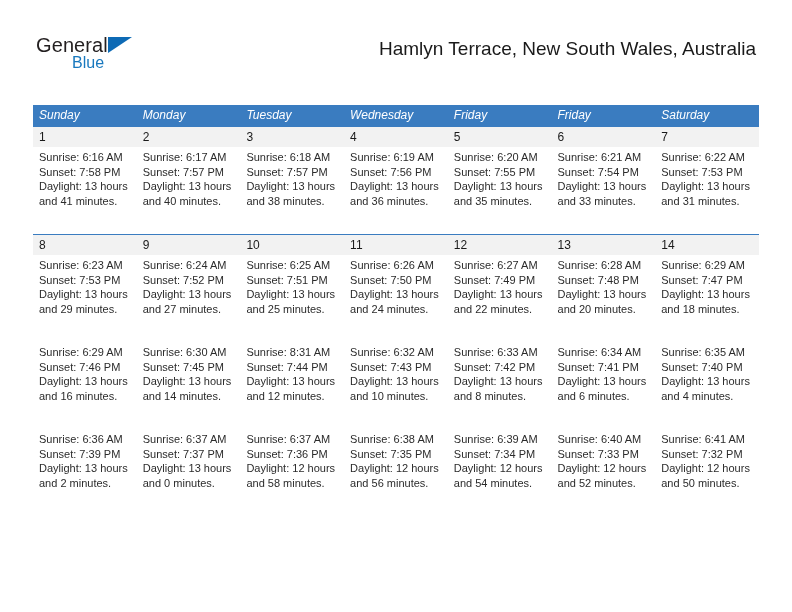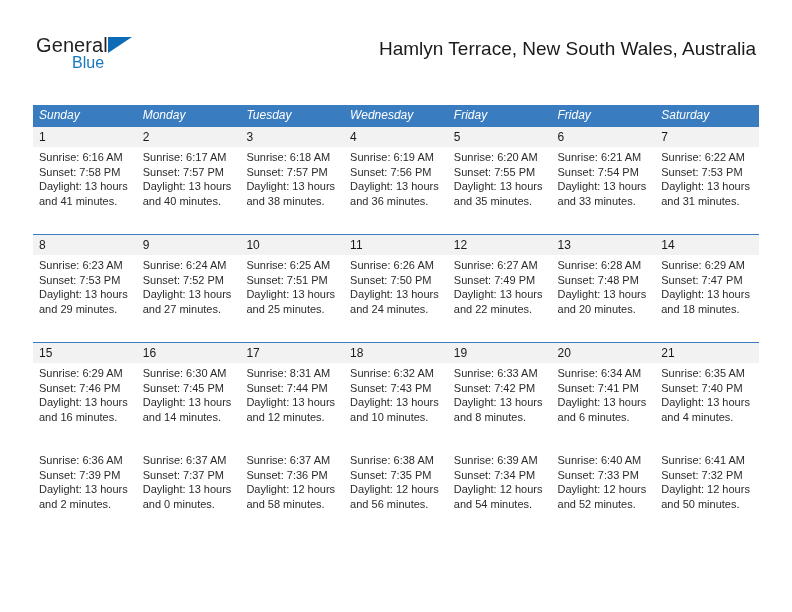--- a/index.html
+++ b/index.html
@@ -260,29 +260,20 @@
           <span class="info-line">Sunset: 7:48 PM</span>
           <span class="info-line daylight-line">Daylight: 13 hours and 20 minutes.</span>
         </td>
         <td>
           <span class="info-line">Sunrise: 6:29 AM</span>
           <span class="info-line">Sunset: 7:47 PM</span>
           <span class="info-line daylight-line">Daylight: 13 hours and 18 minutes.</span>
         </td>
       </tr>
 
-      <tr class="daynum-row">
-        <td>15</td>
-        <td>16</td>
-        <td>17</td>
-        <td>18</td>
-        <td>19</td>
-        <td>20</td>
-        <td>21</td>
-      </tr>
       <tr class="info-row">
         <td>
           <span class="info-line">Sunrise: 6:29 AM</span>
           <span class="info-line">Sunset: 7:46 PM</span>
           <span class="info-line daylight-line">Daylight: 13 hours and 16 minutes.</span>
         </td>
         <td>
           <span class="info-line">Sunrise: 6:30 AM</span>
           <span class="info-line">Sunset: 7:45 PM</span>
           <span class="info-line daylight-line">Daylight: 13 hours and 14 minutes.</span>

